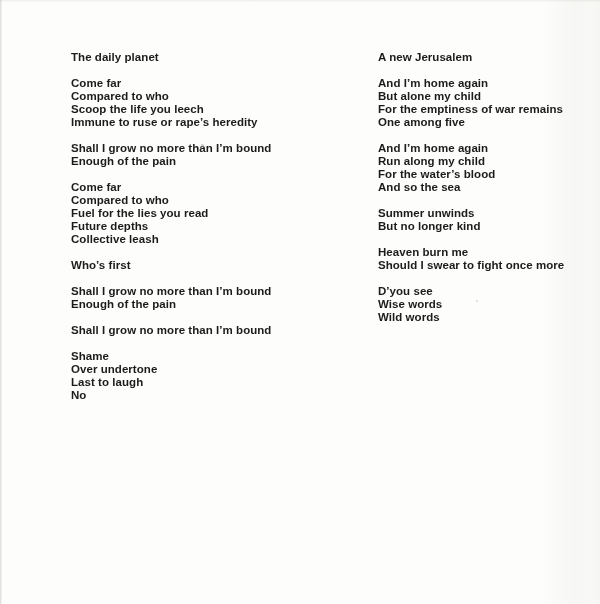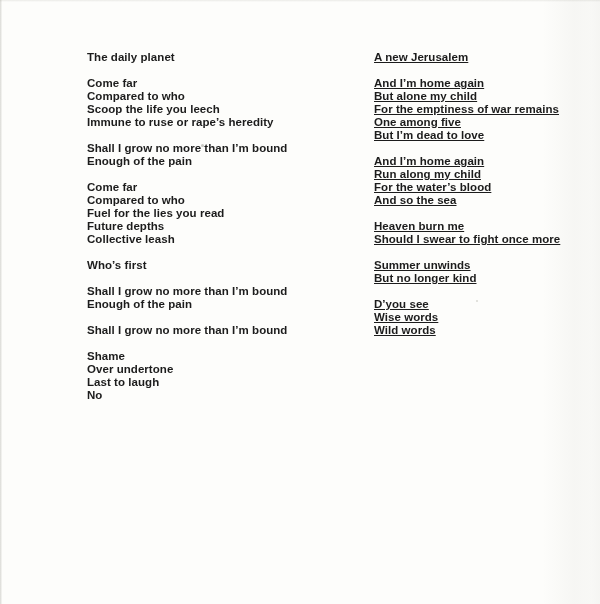--- a/index.html
+++ b/index.html
@@ -55,24 +55,23 @@
   }
   .column {
     position: absolute;
     top: 51px;
     color: #1c1c1c;
     font-size: 11.5px;
     font-weight: 700;
     line-height: 13px;
     letter-spacing: 0.05px;
     white-space: nowrap;
-    margin-left: 16px;
   }
   .column-left  { left: 71px;  }
-  .column-right { left: 358px; text-decoration: underline; }
+  .column-right { left: 378px; }
   .stanza { margin: 0 0 13px 0; }
   .stanza:last-child { margin-bottom: 0; }
   .lyric-line { height: 13px; }
   .speck {
     position: absolute;
     border-radius: 50%;
     pointer-events: none;
   }
   .speck-1 {
     left: 201px; top: 144px;
@@ -136,35 +135,34 @@
 
   <div class="column column-right">
     <div class="stanza">
       <div class="lyric-line">A new Jerusalem</div>
     </div>
     <div class="stanza">
       <div class="lyric-line">And I’m home again</div>
       <div class="lyric-line">But alone my child</div>
       <div class="lyric-line">For the emptiness of war remains</div>
       <div class="lyric-line">One among five</div>
-      <div class="lyric-line">But I’m dead to love</div>
     </div>
     <div class="stanza">
       <div class="lyric-line">And I’m home again</div>
       <div class="lyric-line">Run along my child</div>
       <div class="lyric-line">For the water’s blood</div>
       <div class="lyric-line">And so the sea</div>
     </div>
     <div class="stanza">
+      <div class="lyric-line">Summer unwinds</div>
+      <div class="lyric-line">But no longer kind</div>
+    </div>
+    <div class="stanza">
       <div class="lyric-line">Heaven burn me</div>
       <div class="lyric-line">Should I swear to fight once more</div>
-    </div>
-    <div class="stanza">
-      <div class="lyric-line">Summer unwinds</div>
-      <div class="lyric-line">But no longer kind</div>
     </div>
     <div class="stanza">
       <div class="lyric-line">D’you see</div>
       <div class="lyric-line">Wise words</div>
       <div class="lyric-line">Wild words</div>
     </div>
   </div>
 
   <div class="speck speck-1"></div>
   <div class="speck speck-2"></div>

